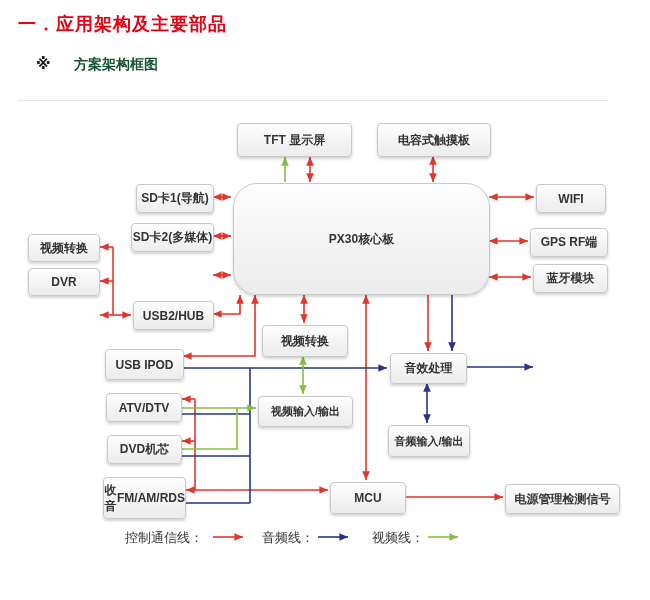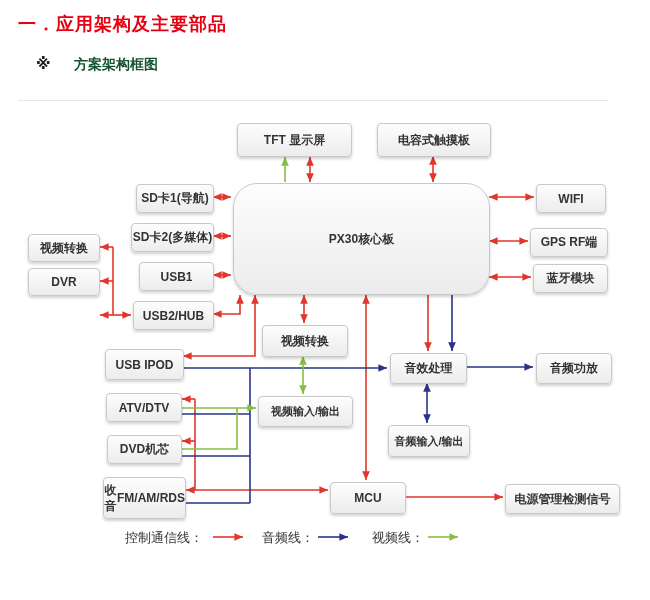--- a/index.html
+++ b/index.html
@@ -108,35 +108,33 @@
       <line x1="428" y1="537" x2="458" y2="537" marker-end="url(#m-v)"></line>
     </g>
   </svg>
 
   <div class="node" style="left:237px;top:123px;width:113px;height:32px">TFT 显示屏</div>
   <div class="node" style="left:377px;top:123px;width:112px;height:32px">电容式触摸板</div>
   <div class="node big" style="left:233px;top:183px;width:255px;height:110px">PX30核心板</div>
 
   <div class="node" style="left:136px;top:184px;width:76px;height:27px">SD卡1(导航)</div>
   <div class="node" style="left:131px;top:223px;width:81px;height:27px">SD卡2(多媒体)</div>
-  <div class="node" style="left:139px;top:262px;width:73px;height:27px">USB1</div>
   <div class="node" style="left:133px;top:301px;width:79px;height:27px">USB2/HUB</div>
 
   <div class="node" style="left:28px;top:234px;width:70px;height:26px">视频转换</div>
   <div class="node" style="left:28px;top:268px;width:70px;height:26px">DVR</div>
 
   <div class="node" style="left:536px;top:184px;width:68px;height:27px">WIFI</div>
   <div class="node" style="left:530px;top:228px;width:76px;height:27px">GPS RF端</div>
   <div class="node" style="left:533px;top:264px;width:73px;height:27px">蓝牙模块</div>
 
   <div class="node" style="left:262px;top:325px;width:84px;height:30px">视频转换</div>
   <div class="node" style="left:105px;top:349px;width:77px;height:29px">USB IPOD</div>
   <div class="node small" style="left:258px;top:396px;width:93px;height:29px">视频输入/输出</div>
   <div class="node" style="left:390px;top:353px;width:75px;height:29px">音效处理</div>
-  <div class="node" style="left:536px;top:353px;width:74px;height:29px">音频功放</div>
 
   <div class="node" style="left:106px;top:393px;width:74px;height:27px">ATV/DTV</div>
   <div class="node" style="left:107px;top:435px;width:73px;height:27px">DVD机芯</div>
   <div class="node small" style="left:388px;top:425px;width:80px;height:30px">音频输入/输出</div>
 
   <div class="node radio" style="left:103px;top:477px;width:81px;height:40px">
     <span>收音</span>
     <span>FM/AM/RDS</span>
   </div>
 

